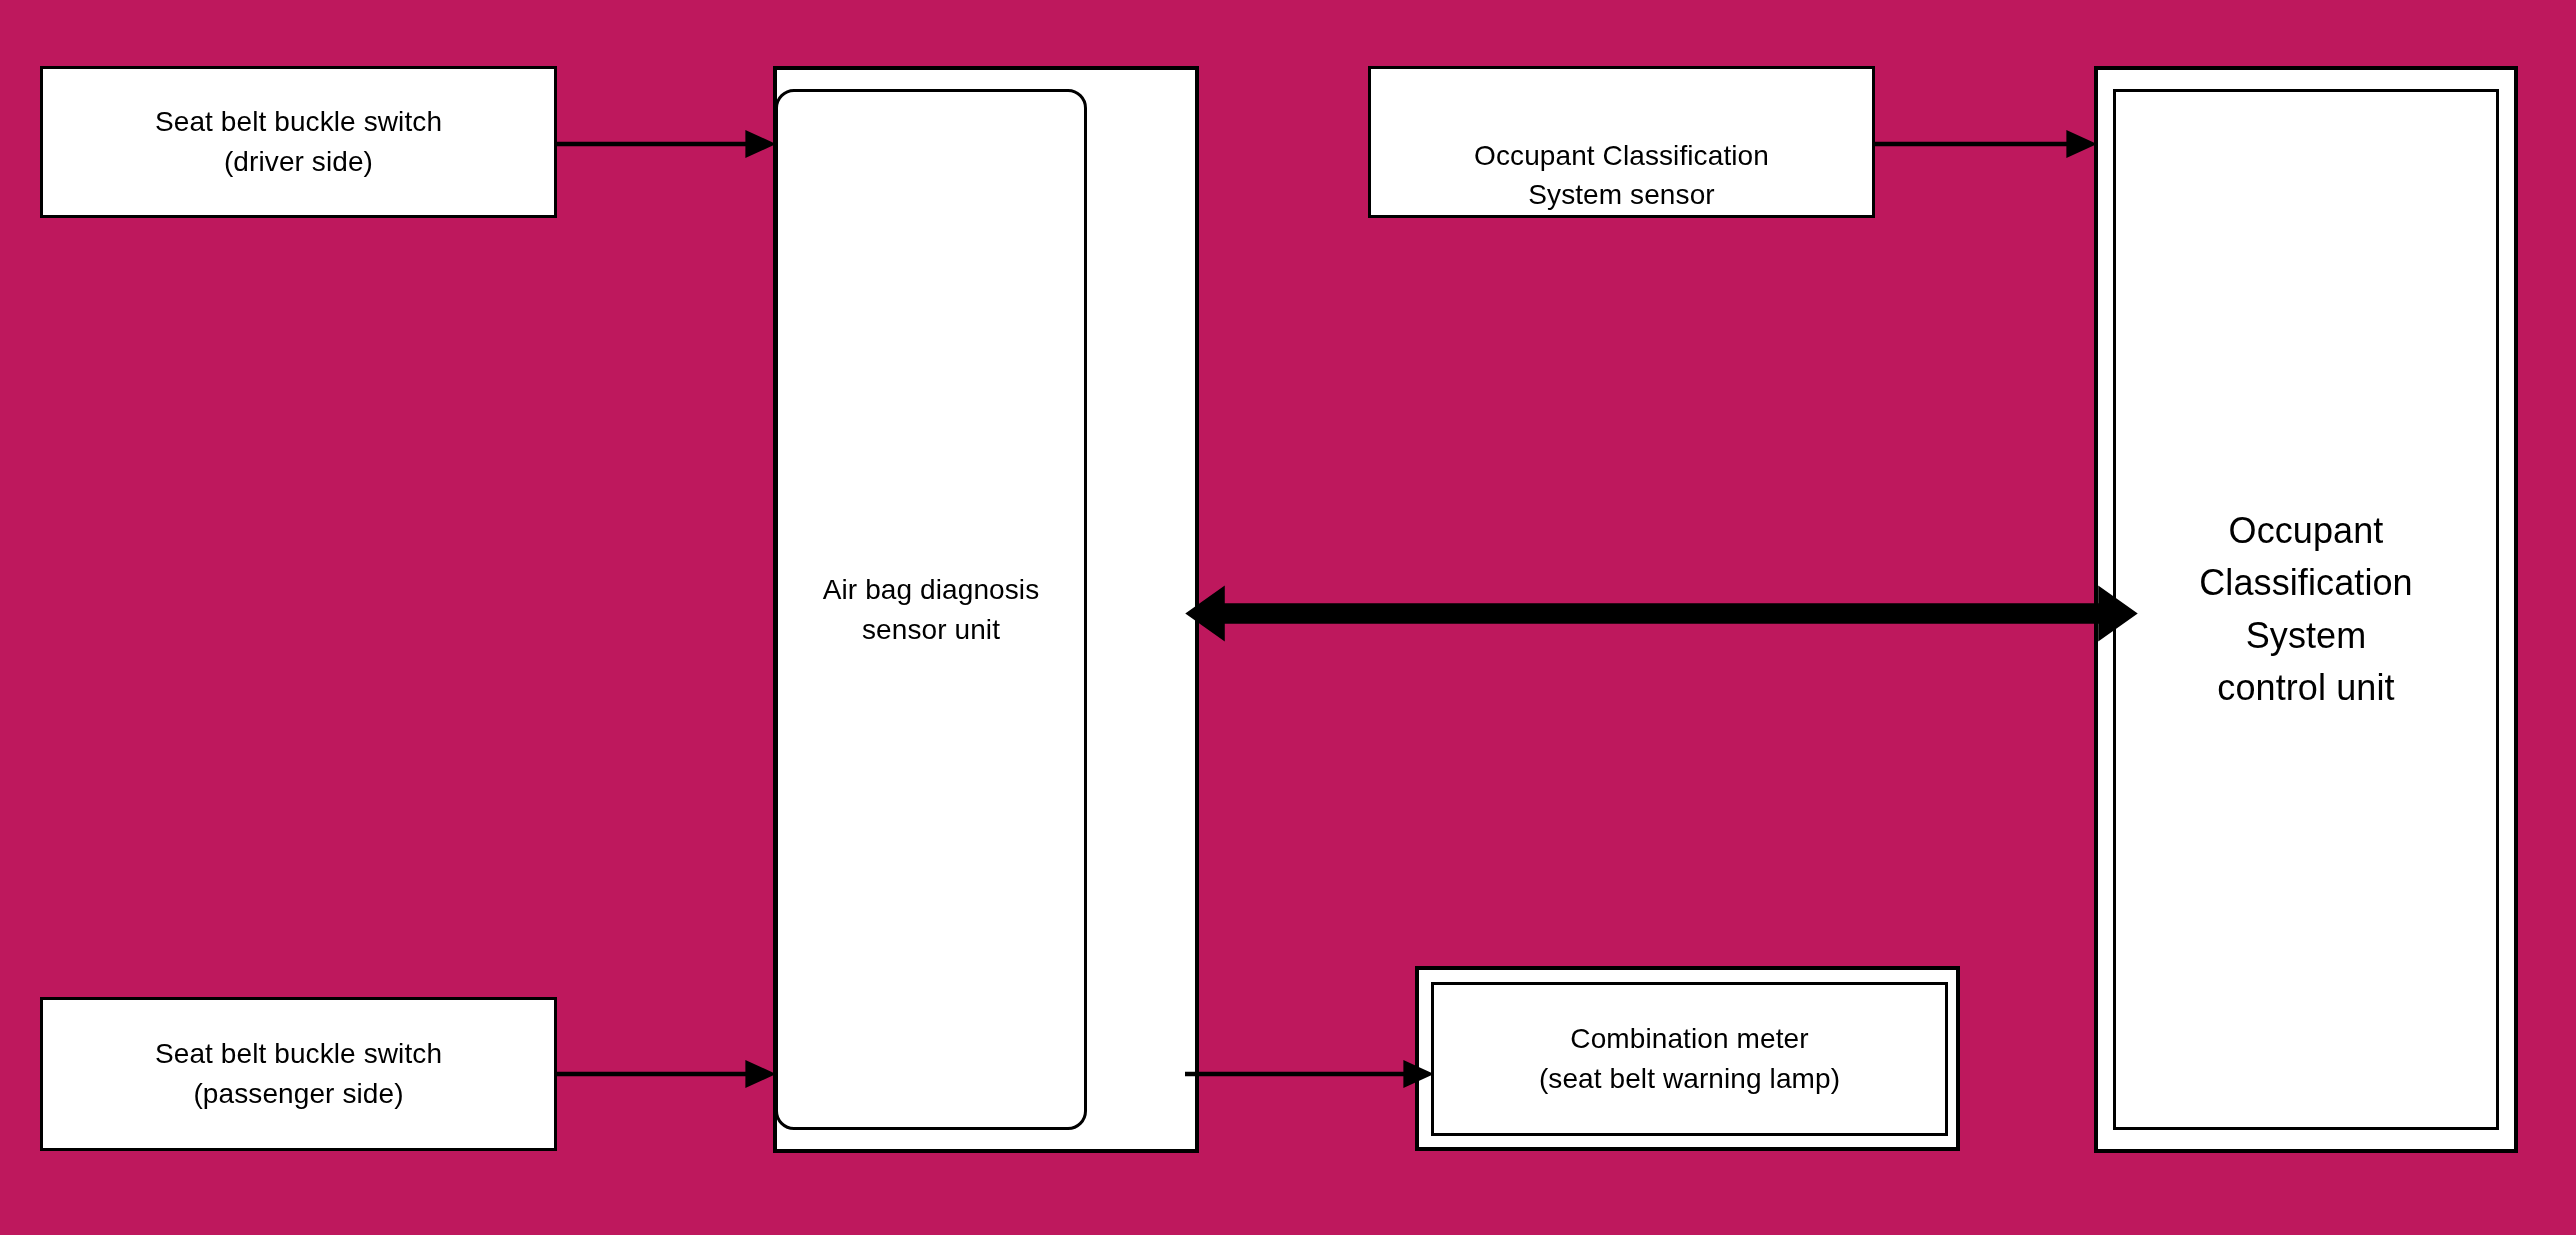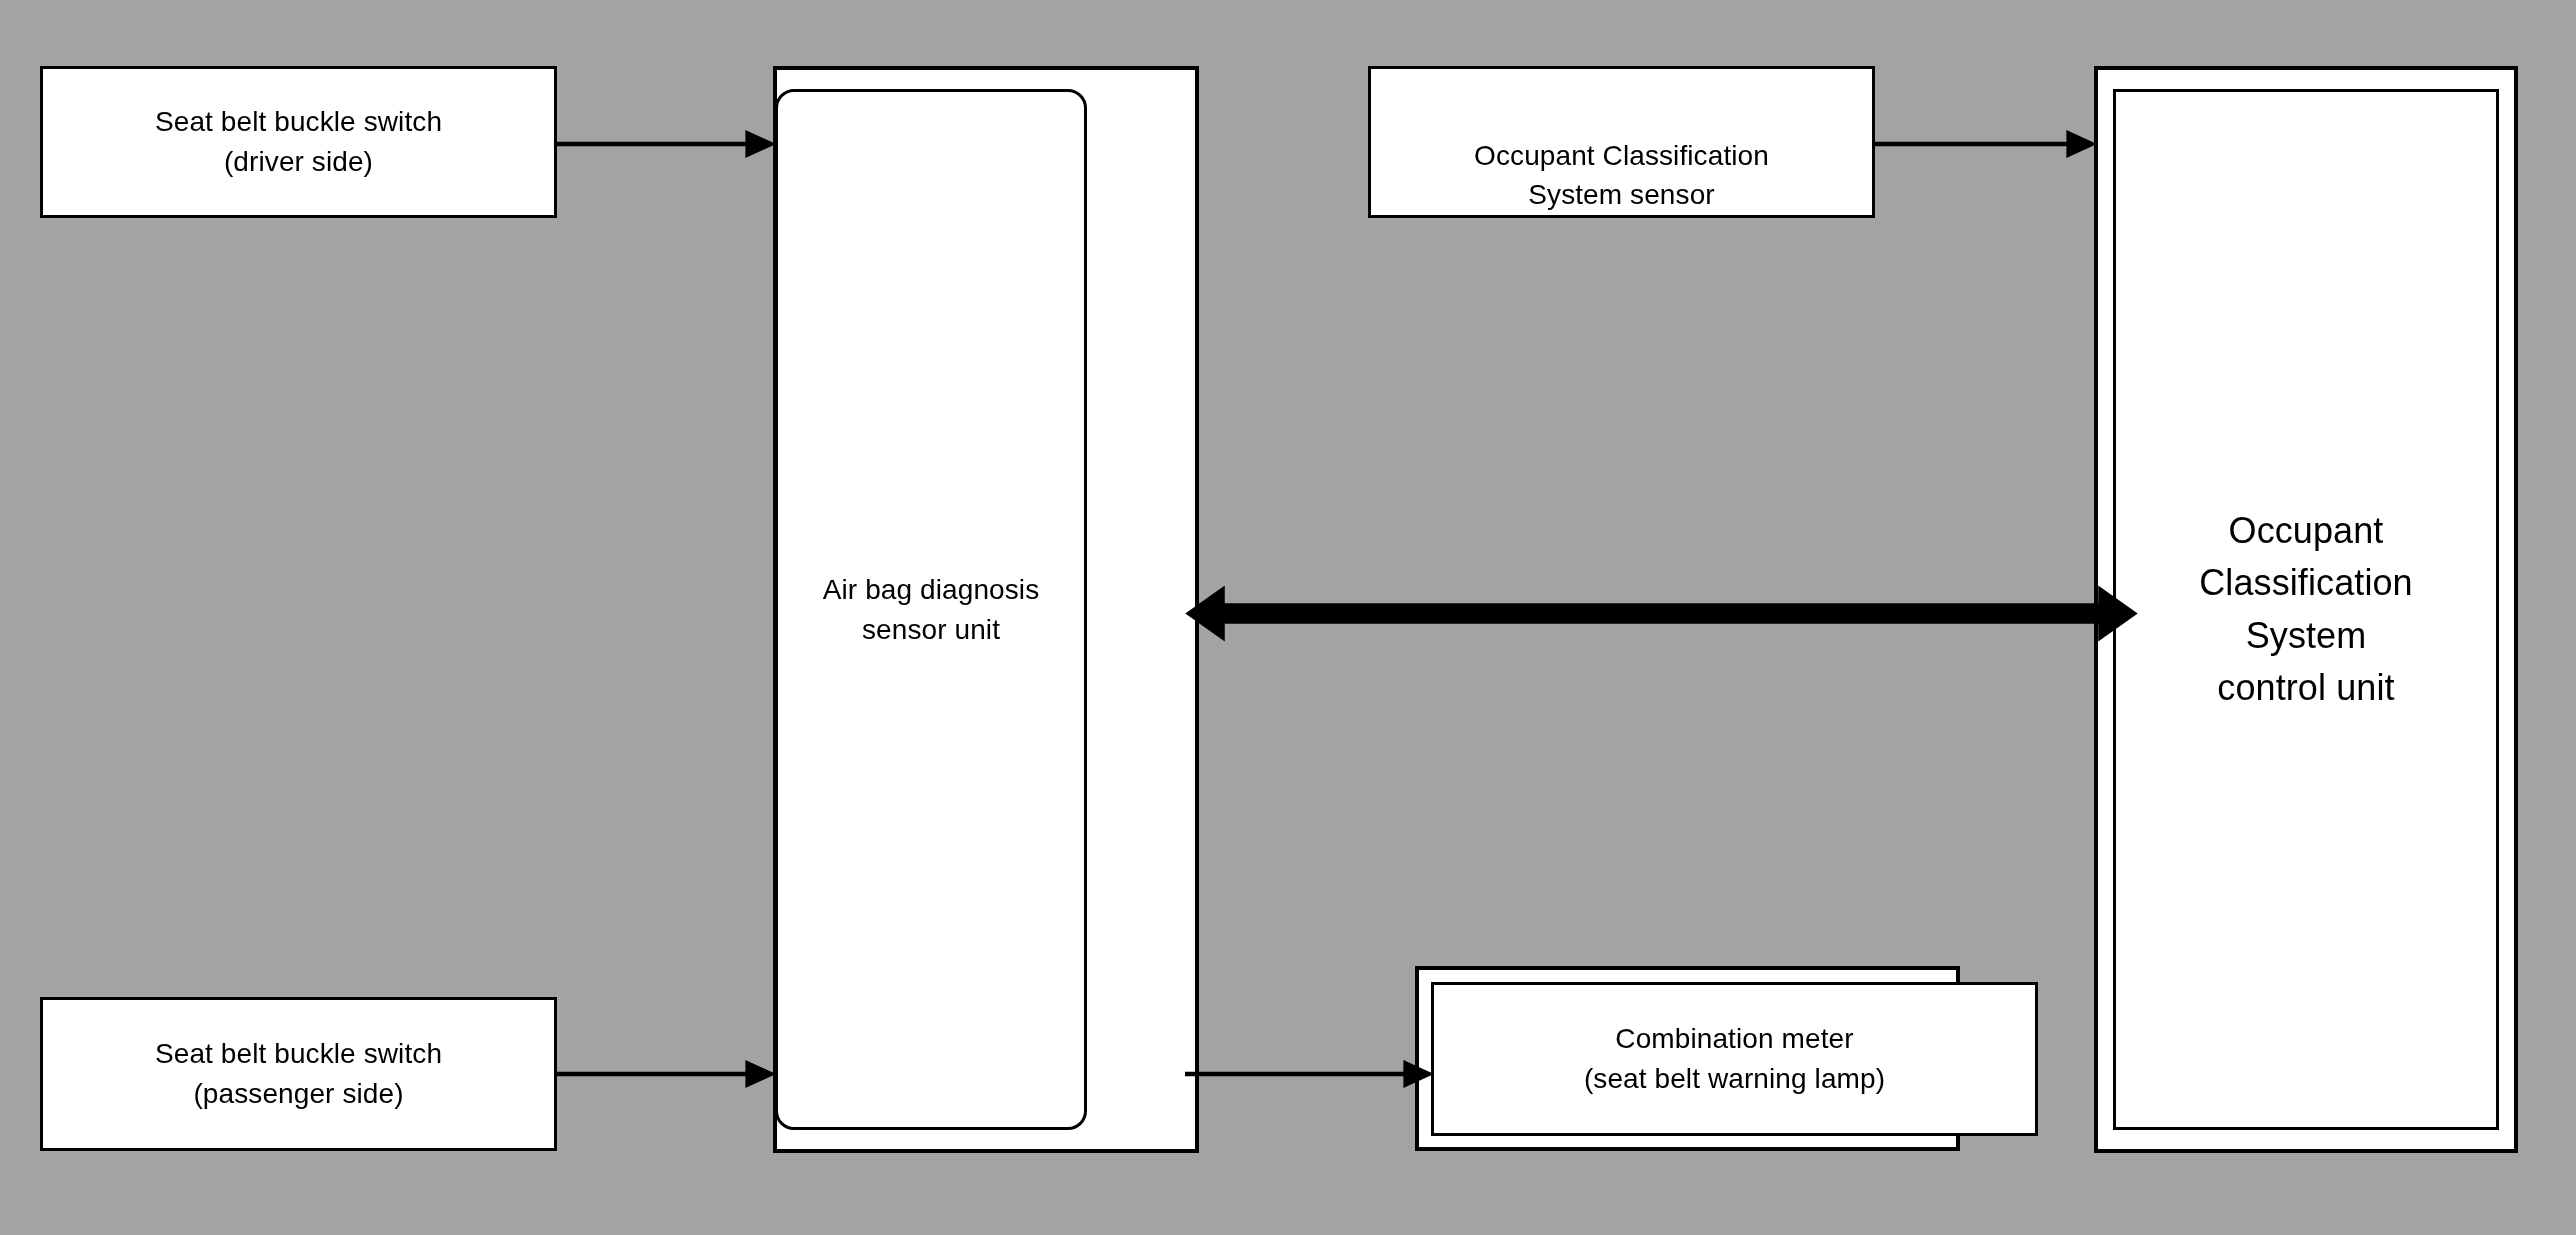--- a/index.html
+++ b/index.html
@@ -7,21 +7,21 @@
     padding: 0;
     background: #ffffff;
   }
   body {
     font-family: "Liberation Sans", sans-serif;
   }
   #diagram-root {
     position: relative;
     width: 2576px;
     height: 1235px;
-    background: #a3a3a3;
+    background: #be185d;
     overflow: hidden;
   }
   .box {
     position: absolute;
     box-sizing: border-box;
     border: 3.8px solid #000000;
     background: #ffffff;
     display: flex;
     align-items: center;
     justify-content: center;
@@ -65,21 +65,21 @@
   #box-seatbelt-passenger{ left: 40px;   top: 997px; width: 517px;  height: 154px; }
   #box-ocs-sensor        { left: 1368px; top: 66px;  width: 507px;  height: 152px; align-items: flex-end; }
 
   #box-airbag-outer      { left: 773px; top: 66px;  width: 426px;  height: 1087px; }
   #box-airbag-inner      { left: 775px; top: 89px;  width: 312px;  height: 1041px; border-radius: 19px; }
 
   #box-ocs-control-outer { left: 2094px; top: 66px;  width: 424px;  height: 1087px; }
   #box-ocs-control-inner { left: 2113px; top: 89px;  width: 386px;  height: 1041px; }
 
   #box-combination-outer { left: 1415px; top: 966px; width: 545px;  height: 185px; }
-  #box-combination-inner { left: 1431px; top: 982px; width: 607px;  height: 154px; }
+  #box-combination-inner { left: 1431px; top: 982px; width: 517px;  height: 154px; }
 
   #arrow-driver-to-airbag    { left: 556px;  top: 124px;  width: 220px; height: 40px; }
   #arrow-passenger-to-airbag { left: 556px;  top: 1054px; width: 220px; height: 40px; }
   #arrow-sensor-to-control   { left: 1875px; top: 124px;  width: 222px; height: 40px; }
   #arrow-airbag-to-combi     { left: 1185px; top: 1054px; width: 249px; height: 40px; }
   #arrow-airbag-control-bidi { left: 1185px; top: 574px;  width: 953px; height: 79px; }
 </style>
 </head>
 <body>
 

